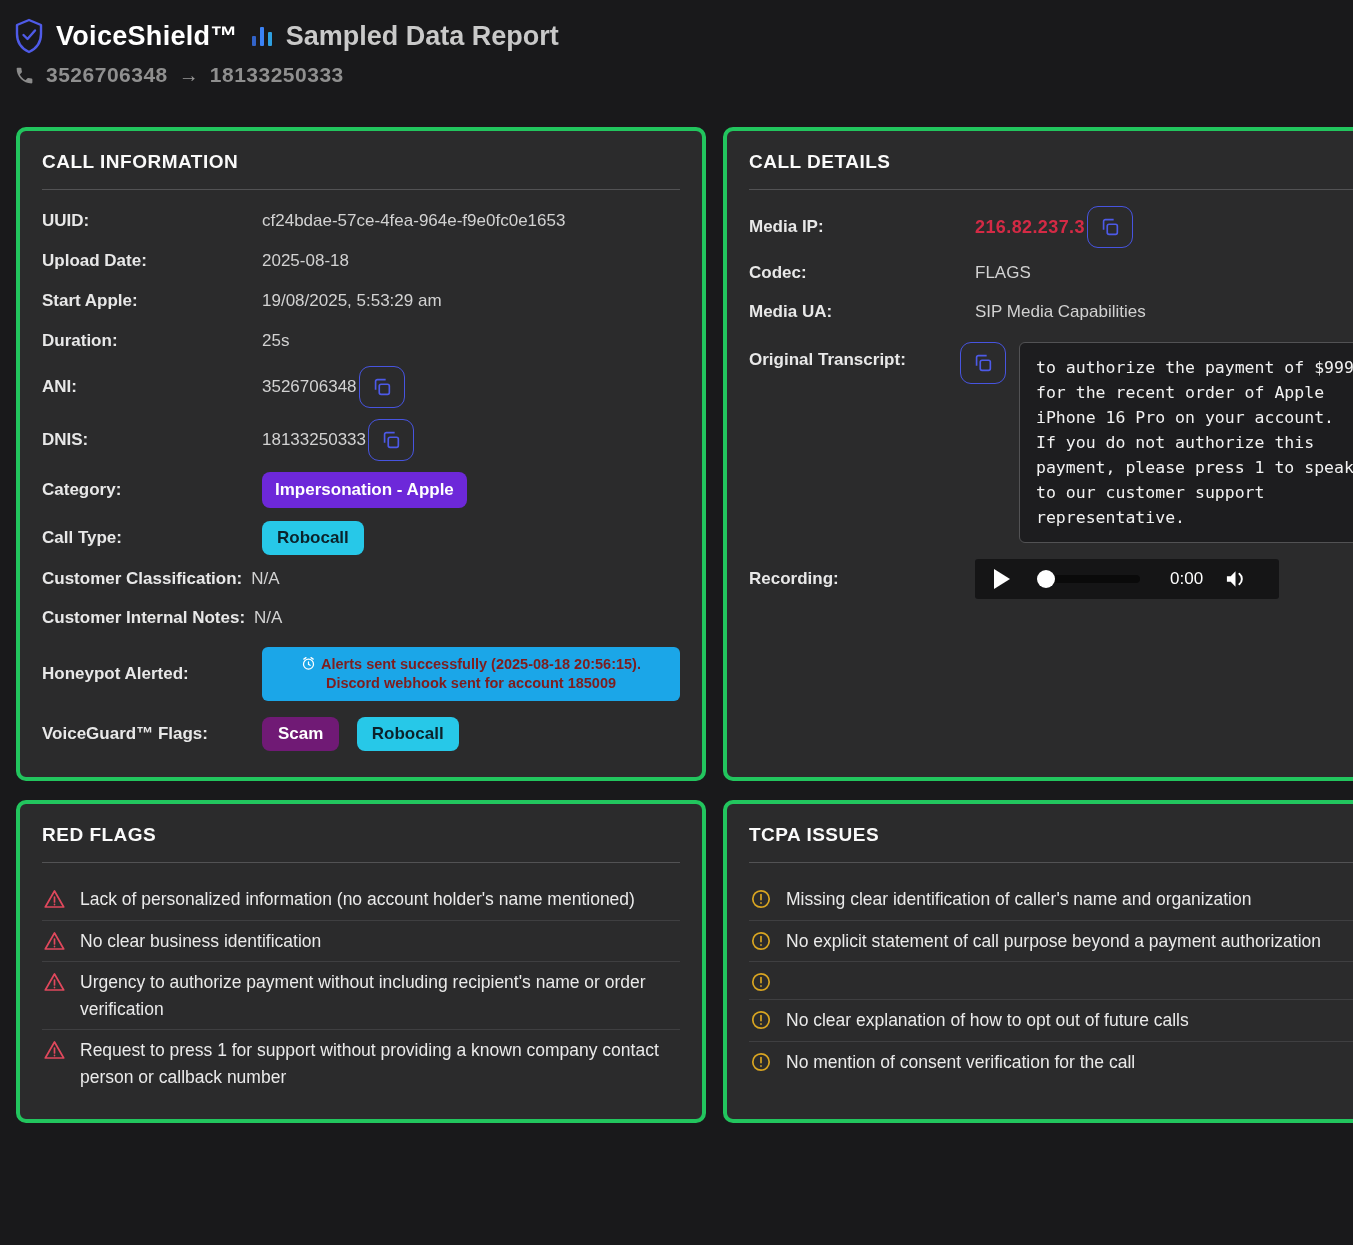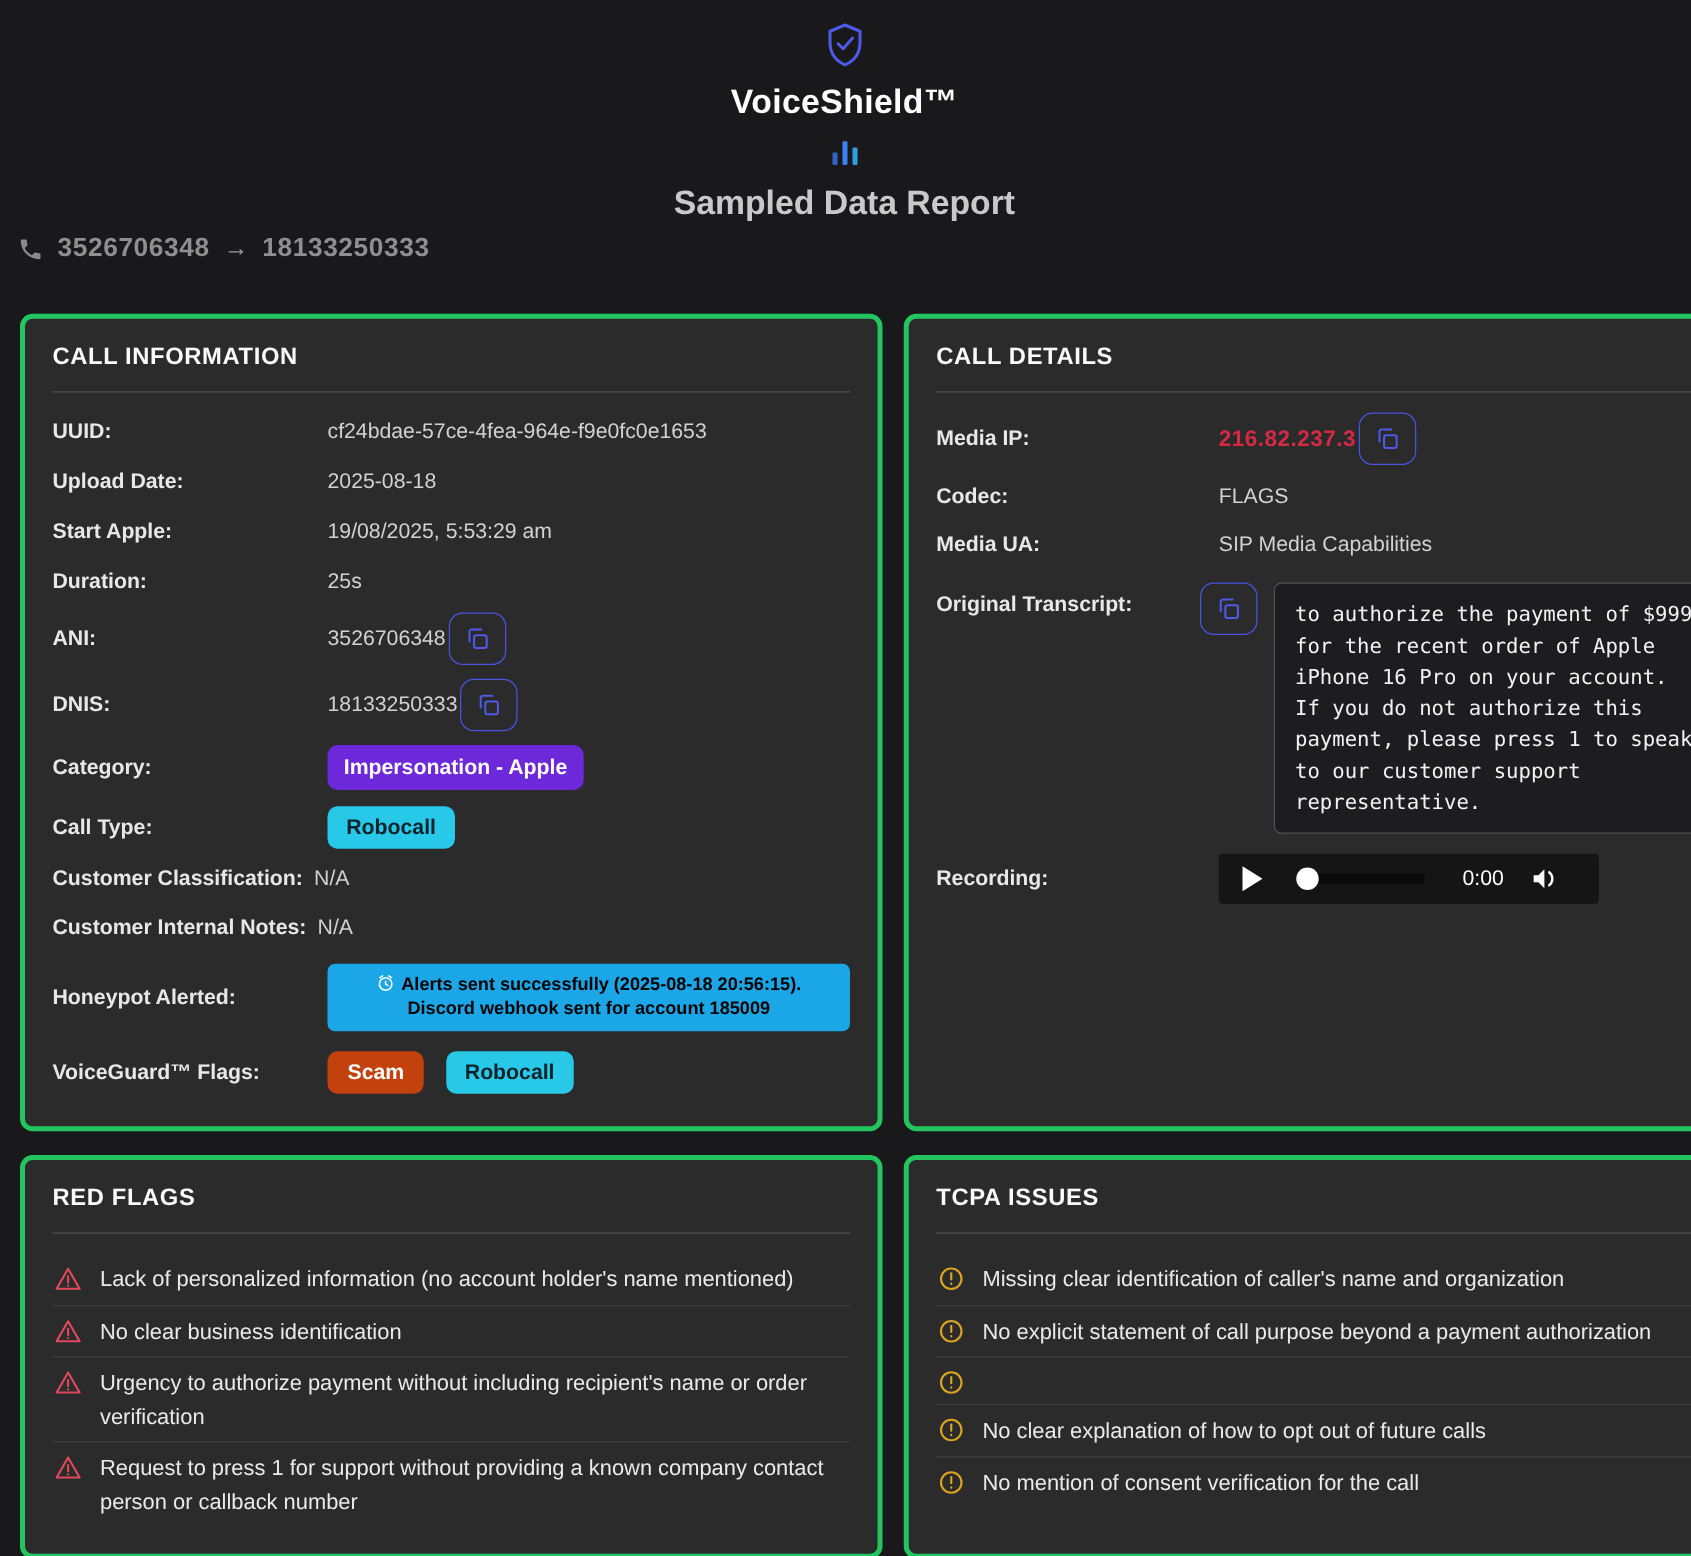--- a/index.html
+++ b/index.html
@@ -5,21 +5,21 @@
   * { margin:0; padding:0; box-sizing:border-box; }
   html,body { width:1353px; height:1245px; overflow:hidden; }
   body {
     background:#19191b;
     font-family:"Liberation Sans", sans-serif;
     color:#e6e6e6;
   }
 
   
   header { padding:18px 16px 0 14px; }
-  .title-line { display:flex; align-items:center; gap:12px;flex-direction:column; }
+  .title-line { display:flex; align-items:center; gap:12px; }
   .app-name { font-size:27px; font-weight:bold; color:#ffffff; letter-spacing:.3px; }
   .report-title { font-size:27px; font-weight:600; color:#c9c9c9; }
   .phone-line { display:flex; align-items:center; gap:11px; margin-top:9px; }
   .phone-num { font-size:21px; font-weight:bold; color:#8f8f8f; letter-spacing:.5px; }
   .arrow { font-size:20px; color:#9a9a9a; }
 
   
   main.cards {
     margin:40px 0 0 16px;
     width:1397px;
@@ -52,23 +52,23 @@
     background:transparent;
     border:1.5px solid #4754e0;
     border-radius:11px;
     display:flex; align-items:center; justify-content:center;
     cursor:pointer;
   }
 
   .badge { display:inline-block; font-weight:bold; border-radius:8px; }
   .badge-category { background:#6d28d9; color:#fff; font-size:17px; padding:8px 13px; }
   .badge-cyan { background:#27c8e8; color:#0b222b; font-size:17px; padding:7px 15px; }
-  .badge-scam { background:#c2410c; color:#fff; font-size:17px; padding:7px 16px; margin-right:13px; }
+  .badge-scam { background:#701a75; color:#fff; font-size:17px; padding:7px 16px; margin-right:13px; }
   .badge-info {
-    background:#1ba6e8; color:#000000; width:423px;
+    background:#1ba6e8; color:#7f1d1d; width:423px;
     font-size:14.5px; font-weight:bold; line-height:19px;
     text-align:center; padding:8px 14px; border-radius:6px;
   }
   .badge-info svg { vertical-align:-2px; margin-right:5px; }
   .row-honeypot { align-items:center; margin-bottom:16px; }
   .row-flags { margin-bottom:4px; }
 
   .ip-value { color:#d42a45; font-weight:bold; font-size:18px; letter-spacing:.4px; }
 
   

